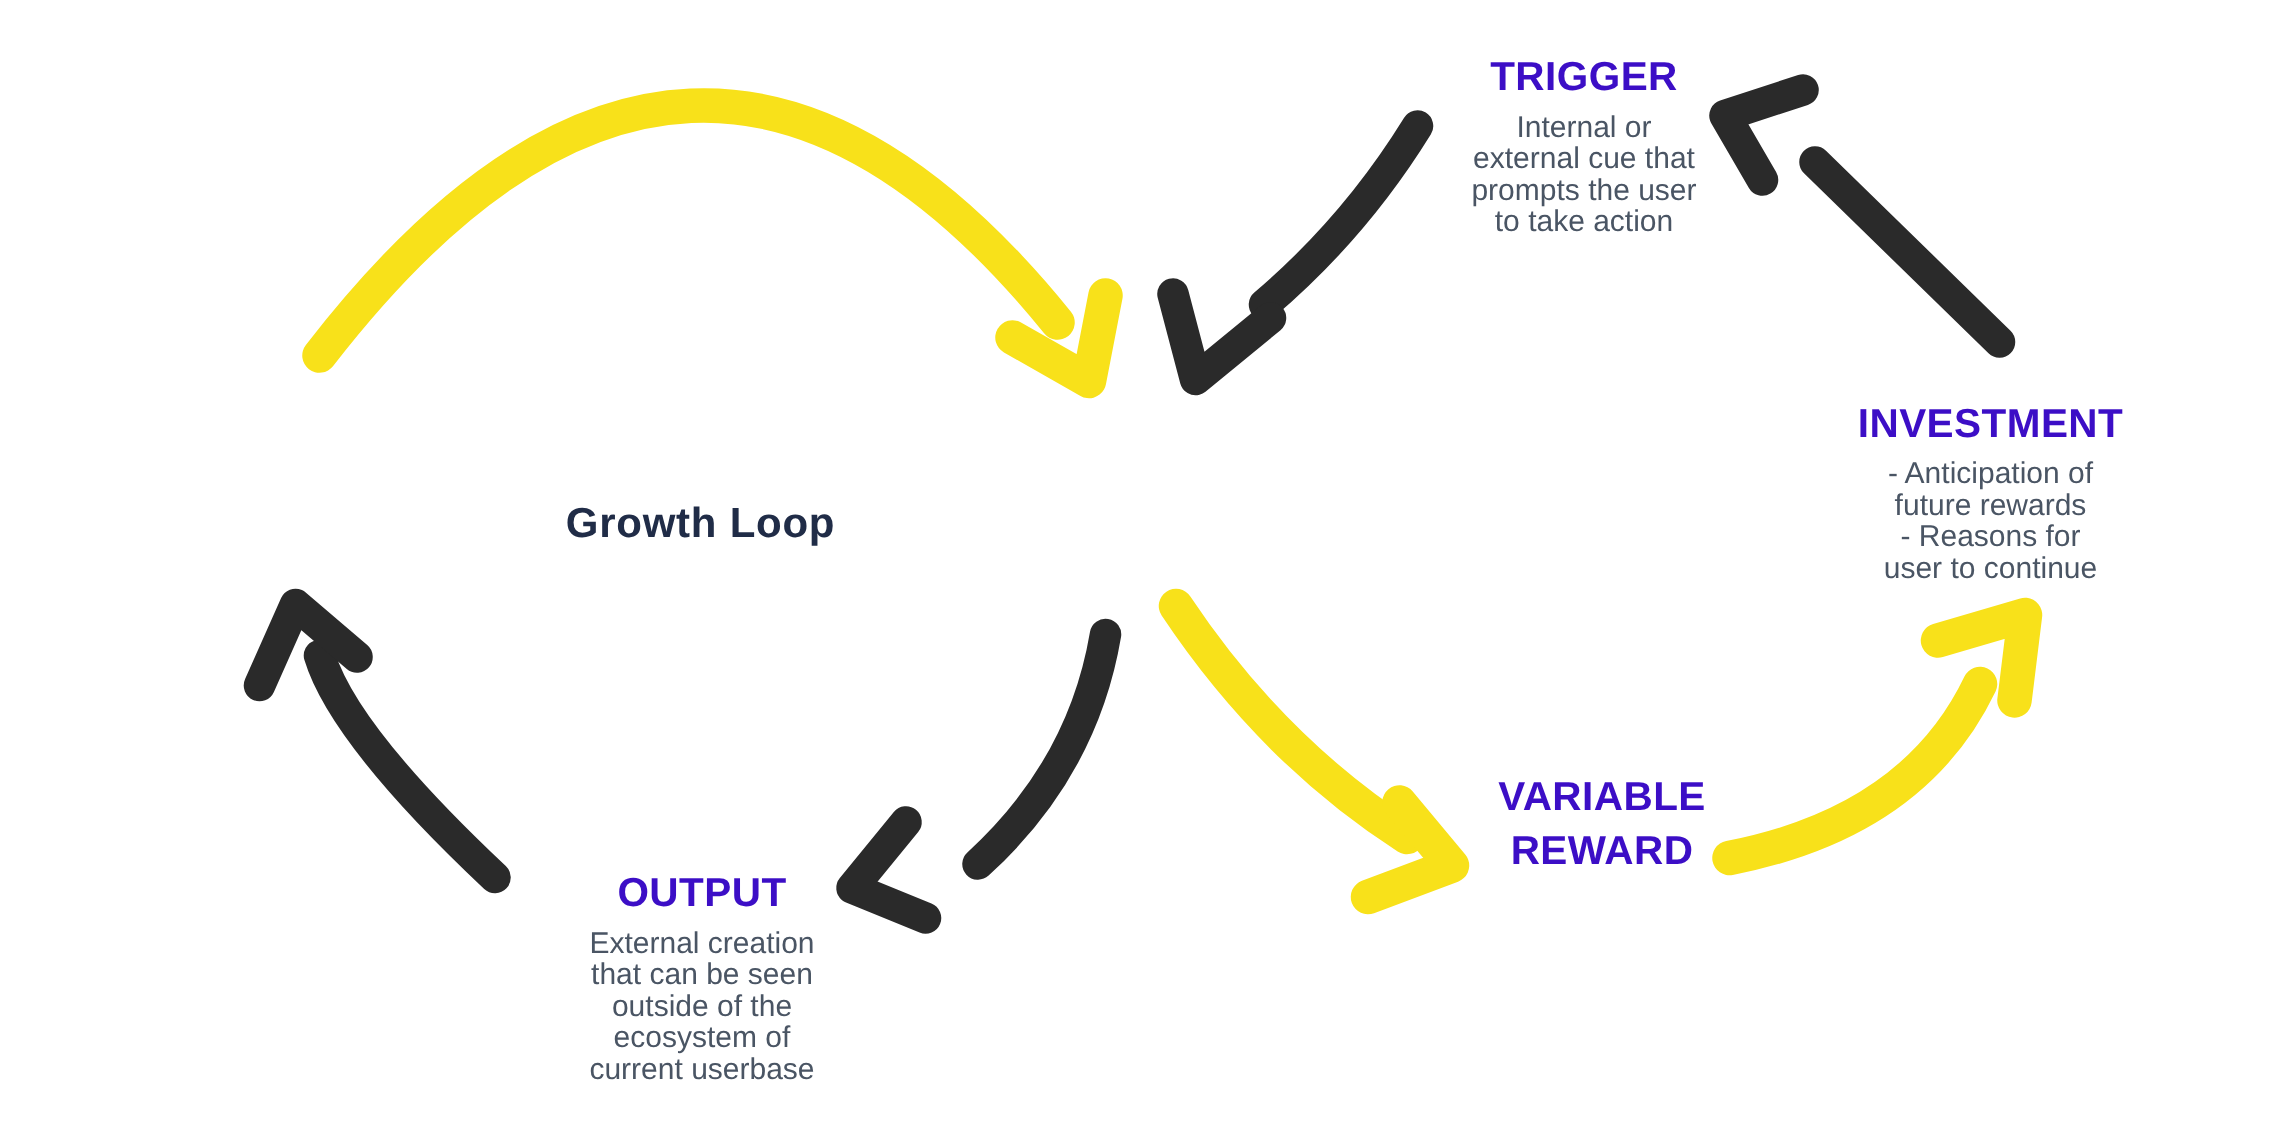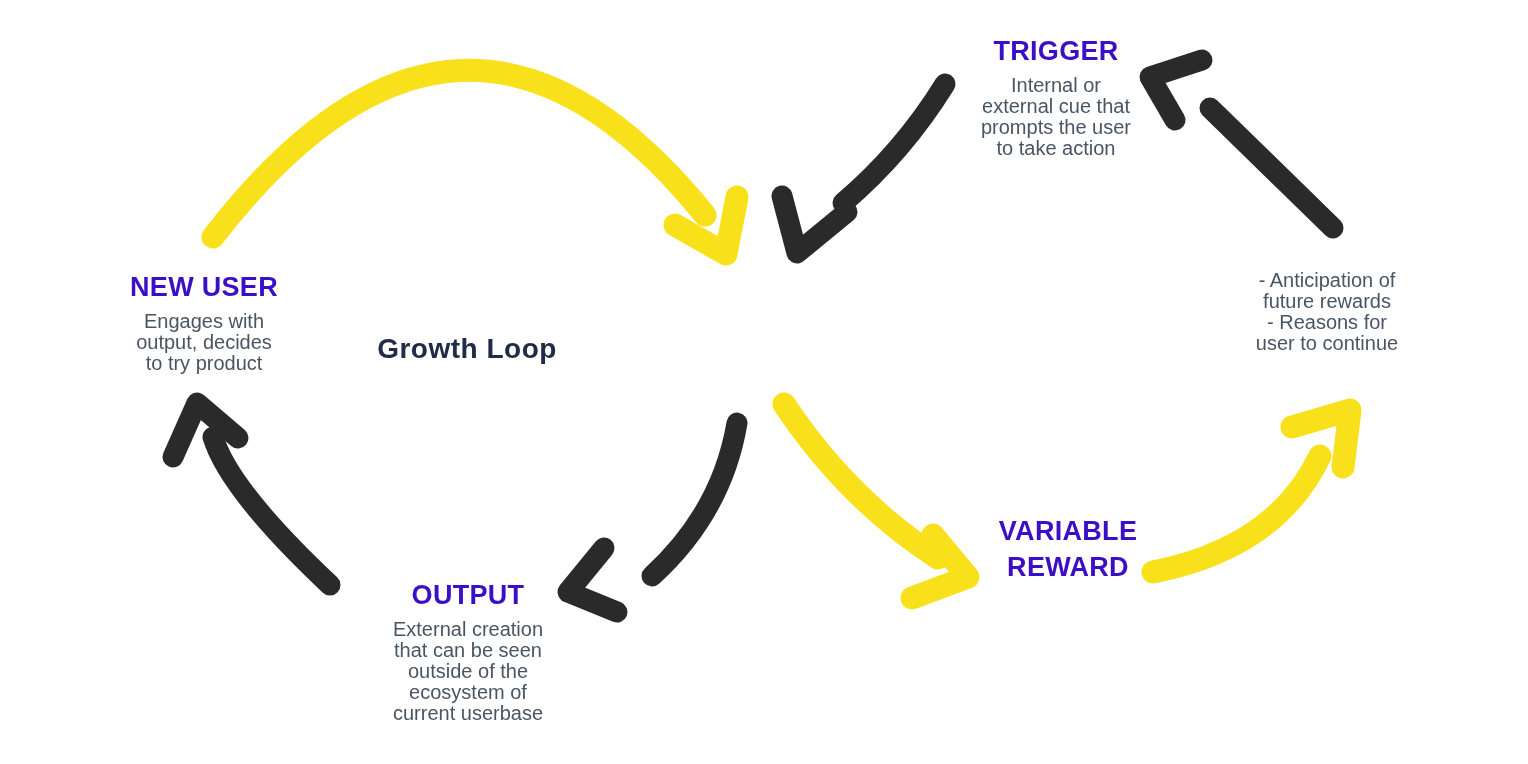--- a/index.html
+++ b/index.html
@@ -103,26 +103,20 @@
 
     <g class="arrow stroke-black" stroke-width="21">
       <path d="M 1333 228 Q 1291 187 1210 108"></path>
       <path d="M 1202 60 L 1150 77 L 1175 120"></path>
     </g>
   </svg>
 
   <div class="loop-title" style="left:467px; top:349px;">Growth Loop</div>
 
 
-  <div class="node" style="left:204px; top:269px; width:240px;">
-    <div class="node-label">NEW USER</div>
-    <div class="node-desc">Engages with
-output, decides
-to try product</div>
-  </div>
 
 
   <div class="node" style="left:468px; top:577px; width:260px;">
     <div class="node-label">OUTPUT</div>
     <div class="node-desc">External creation
 that can be seen
 outside of the
 ecosystem of
 current userbase</div>
   </div>
@@ -134,19 +128,20 @@
 prompts the user
 to take action</div>
   </div>
 
   <div class="node" style="left:1068px; top:513px; width:260px;">
     <div class="node-label">VARIABLE
 REWARD</div>
   </div>
 
   <div class="node" style="left:1327px; top:264px; width:280px;">
+    <div class="node-label">INVESTMENT</div>
     <div class="node-desc">- Anticipation of
 future rewards
 - Reasons for
 user to continue</div>
   </div>
 
 </div>
 
 </body></html>

